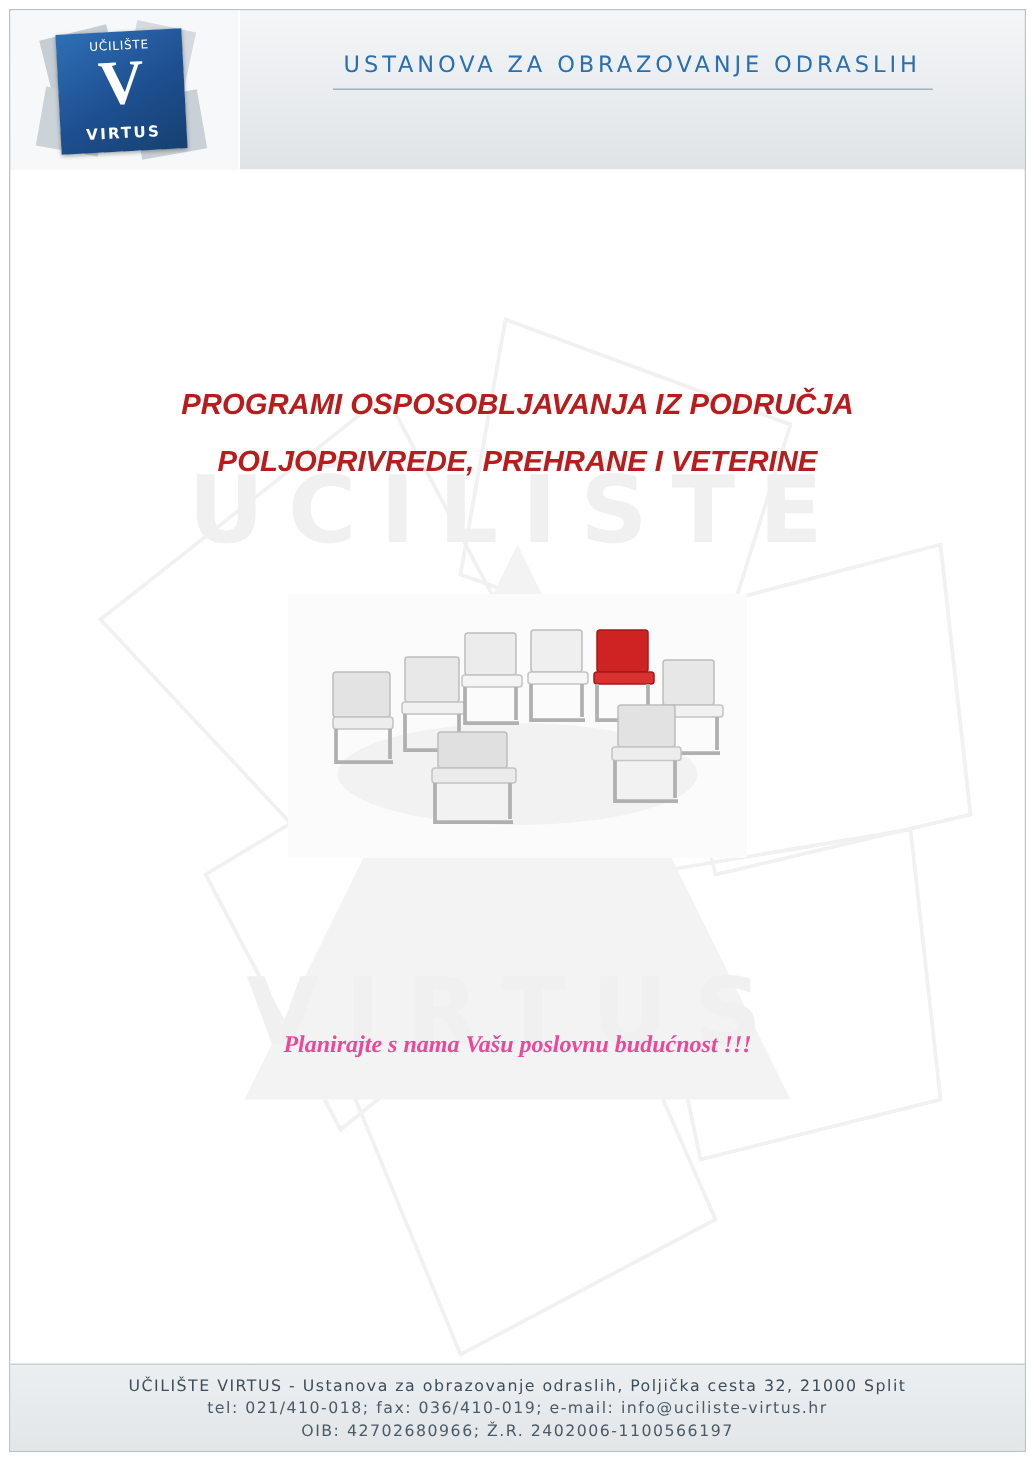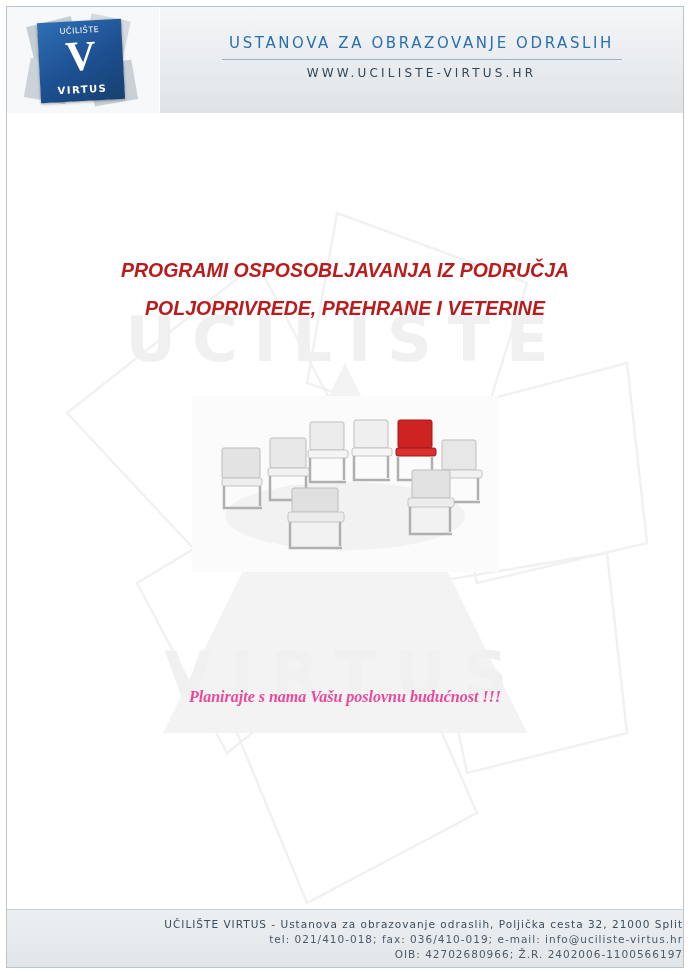--- a/index.html
+++ b/index.html
@@ -229,21 +229,21 @@
 
   
   .footer {
     position: absolute;
     left: 7px;
     top: 909px;
     width: 676px;
     height: 58px;
     background: linear-gradient(180deg, #eceff1 0%, #e2e6e9 100%);
     border-top: 1px solid #c8d0d6;
-    text-align: right;
+    text-align: center;
     padding-top: 7px;
     box-sizing: border-box;
   }
   .footer div {
     color: #4a5a68;
     font-size: 10.5px;
     letter-spacing: 1px;
     line-height: 15px;
     font-family: "DejaVu Sans", sans-serif;
   }
@@ -265,21 +265,20 @@
         <div class="logo-core">
           <div class="top-text">UČILIŠTE</div>
           <div class="v-glyph">V</div>
           <div class="bot-text">VIRTUS</div>
         </div>
       </div>
     </div>
     <div class="header-text">
       <div class="h-sub">USTANOVA ZA OBRAZOVANJE ODRASLIH</div>
       <div class="h-rule"></div>
-      <div class="h-url">WWW.UCILISTE-VIRTUS.HR</div>
     </div>
   </div>
 
   <div class="content">
 
     <div class="watermark">
       <svg width="676" height="796" viewBox="0 0 676 796" xmlns="http://www.w3.org/2000/svg">
         <g stroke="#f1f1f1" stroke-width="2.5" fill="none">
           <polygon points="60,300 250,150 330,300 200,450"></polygon>
           <polygon points="130,470 280,380 370,520 220,640"></polygon>

